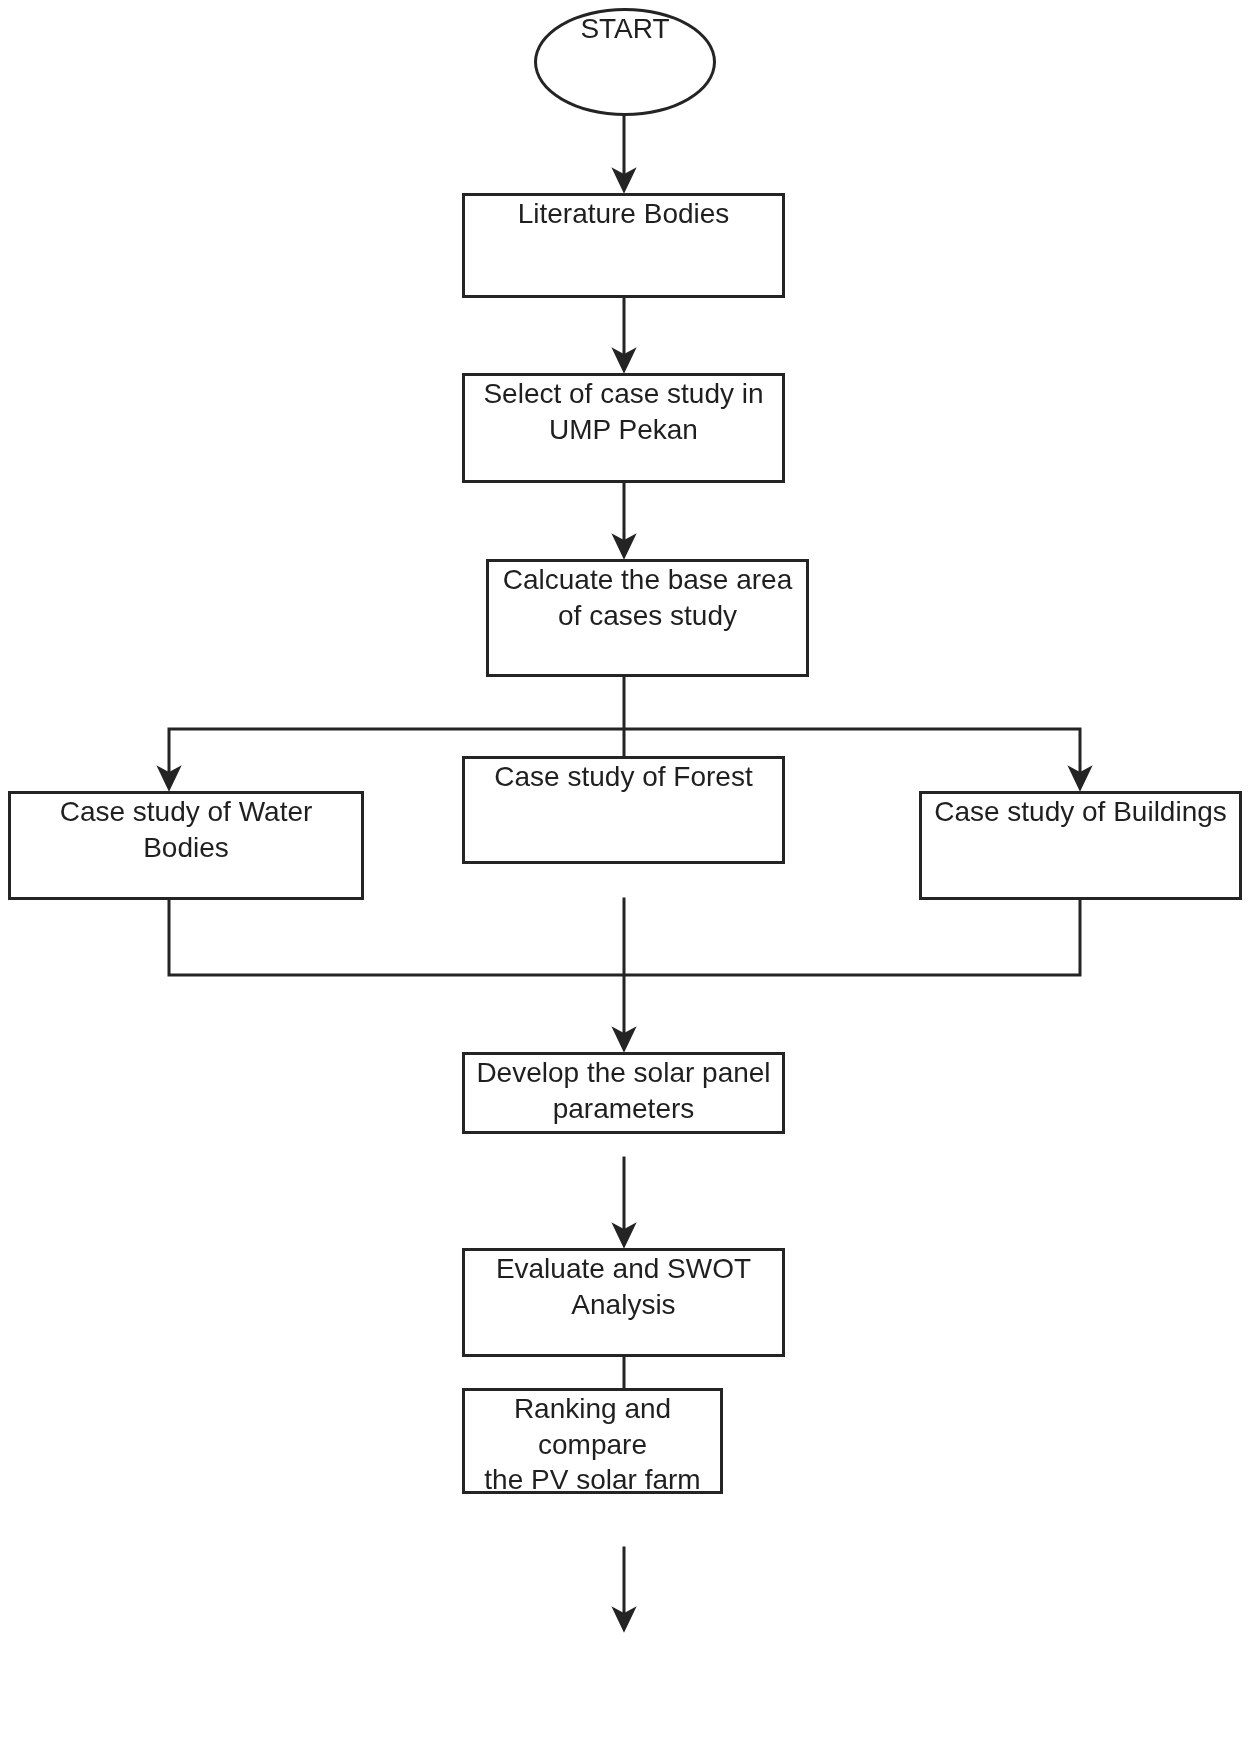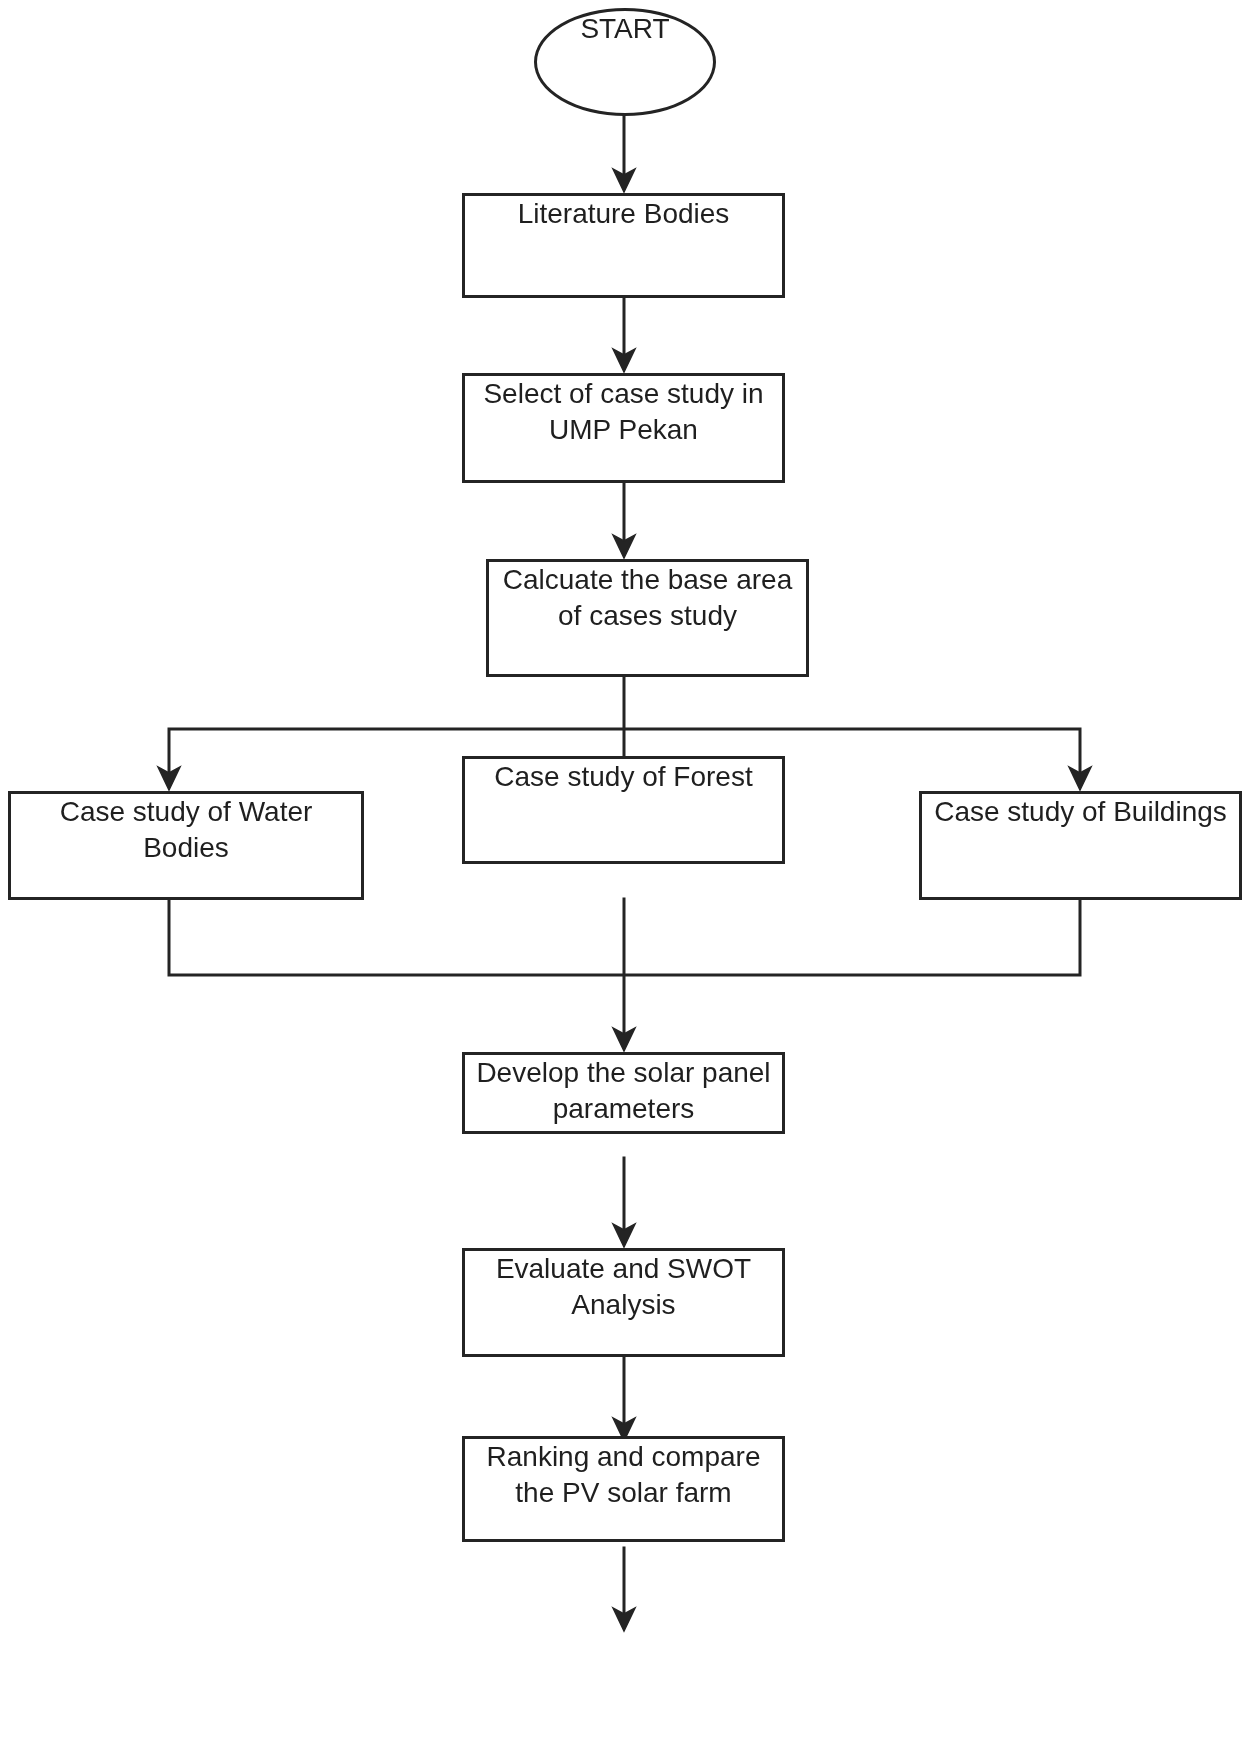--- a/index.html
+++ b/index.html
@@ -36,21 +36,21 @@
   
   #n-start      { left: 534px;  top: 8px;    width: 182px; height: 108px; }
   #n-literature { left: 462px;  top: 193px;  width: 323px; height: 105px; }
   #n-select     { left: 462px;  top: 373px;  width: 323px; height: 110px; }
   #n-calculate  { left: 462px;  top: 559px;  width: 323px; height: 118px; margin-left: 24px; }
   #n-water      { left: 8px;    top: 791px;  width: 356px; height: 109px; }
   #n-forest     { left: 462px;  top: 756px;  width: 323px; height: 108px; }
   #n-buildings  { left: 919px;  top: 791px;  width: 323px; height: 109px; }
   #n-develop    { left: 462px;  top: 1052px; width: 323px; height: 82px; }
   #n-evaluate   { left: 462px;  top: 1248px; width: 323px; height: 109px; }
-  #n-ranking    { left: 462px;  top: 1436px; width: 323px; height: 106px; }
+  #n-ranking    { left: 462px;  top: 1388px; width: 261px; height: 106px; }
   #n-end        { left: 538px;  top: 1632px; width: 172px; height: 93px;  }
 </style>
 </head>
 <body>
 
 <div class="canvas">
 
   <svg class="connectors" viewBox="0 0 1250 1737" xmlns="http://www.w3.org/2000/svg" aria-hidden="true">
 
     <path d="M624 116 L624 174

